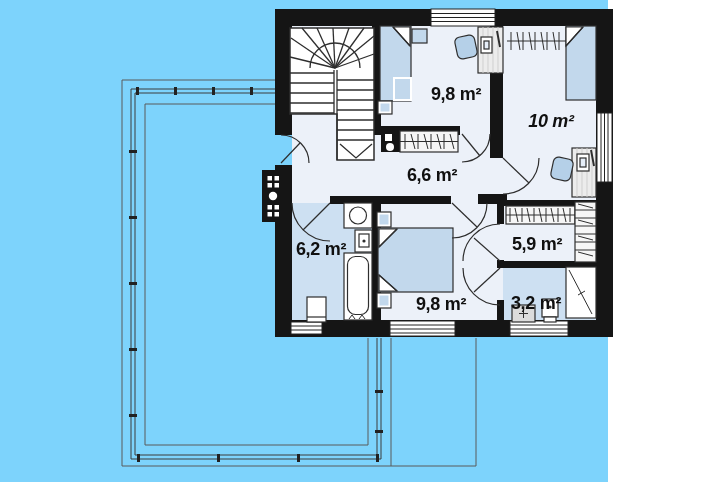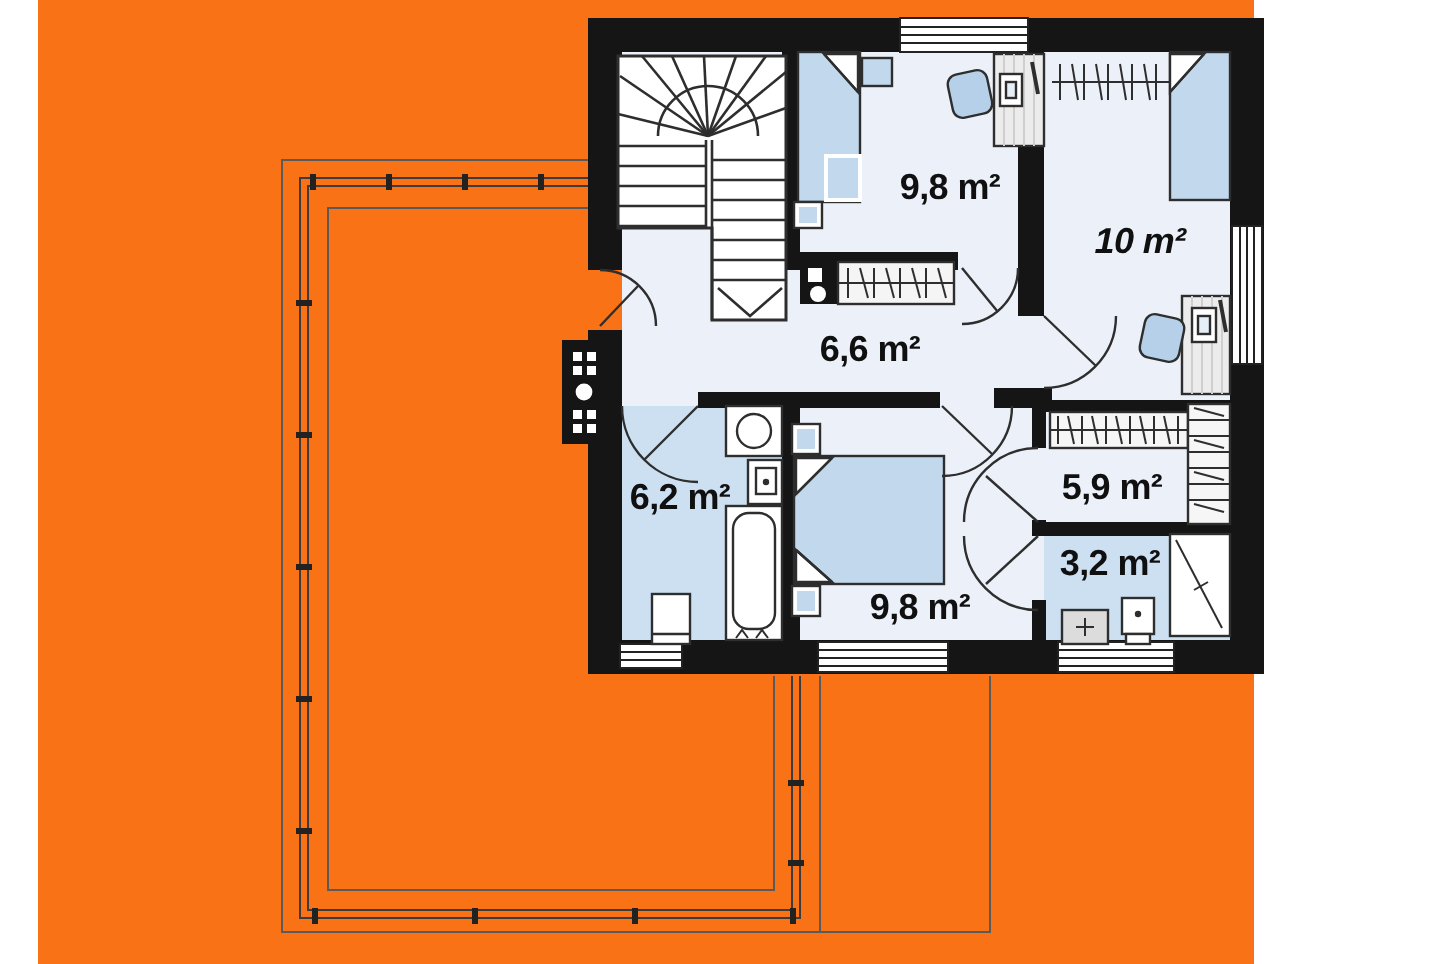--- a/index.html
+++ b/index.html
@@ -1,17 +1,17 @@
 <!DOCTYPE html>
 <html><head>
 <meta charset="utf-8">
 <style>
   html,body{margin:0;padding:0;background:#ffffff;width:720px;height:482px;overflow:hidden;}
-  .stage{position:relative;width:608px;height:482px;background:#f97316;
-         font-family:"Liberation Sans",sans-serif;margin-left:19px;}
+  .stage{position:relative;width:608px;height:482px;background:#7dd3fc;
+         font-family:"Liberation Sans",sans-serif;}
   .stage svg{position:absolute;left:0;top:0;}
   .room-label{position:absolute;transform:translate(-50%,-50%);
               font:700 18px "Liberation Sans",sans-serif;color:#101010;
               white-space:nowrap;letter-spacing:-0.3px;}
 </style>
 </head>
 <body>
 
 <div class="stage">
 <svg width="720" height="482" viewBox="0 0 720 482">
@@ -314,18 +314,18 @@
     </g>
     <g>
       <path d="M463,268 A37,37 0 0 0 500,305"></path>
           <line x1="500" y1="268" x2="474" y2="292"></line>
     </g>
   </g>
 </svg>
 
 <div class="room-label" style="left:456px;top:94px;">9,8 m²</div>
 <div class="room-label" style="left:551px;top:121px;font-style:italic;">10 m²</div>
-<div class="room-label" style="left:416px;top:175px;">6,6 m²</div>
+<div class="room-label" style="left:432px;top:175px;">6,6 m²</div>
 <div class="room-label" style="left:321px;top:249px;">6,2 m²</div>
 <div class="room-label" style="left:537px;top:244px;">5,9 m²</div>
-<div class="room-label" style="left:536px;top:282px;text-align:center;">3,2 m²</div>
+<div class="room-label" style="left:536px;top:303px;text-align:center;">3,2 m²</div>
 <div class="room-label" style="left:441px;top:304px;">9,8 m²</div>
 </div>
 
 </body></html>

